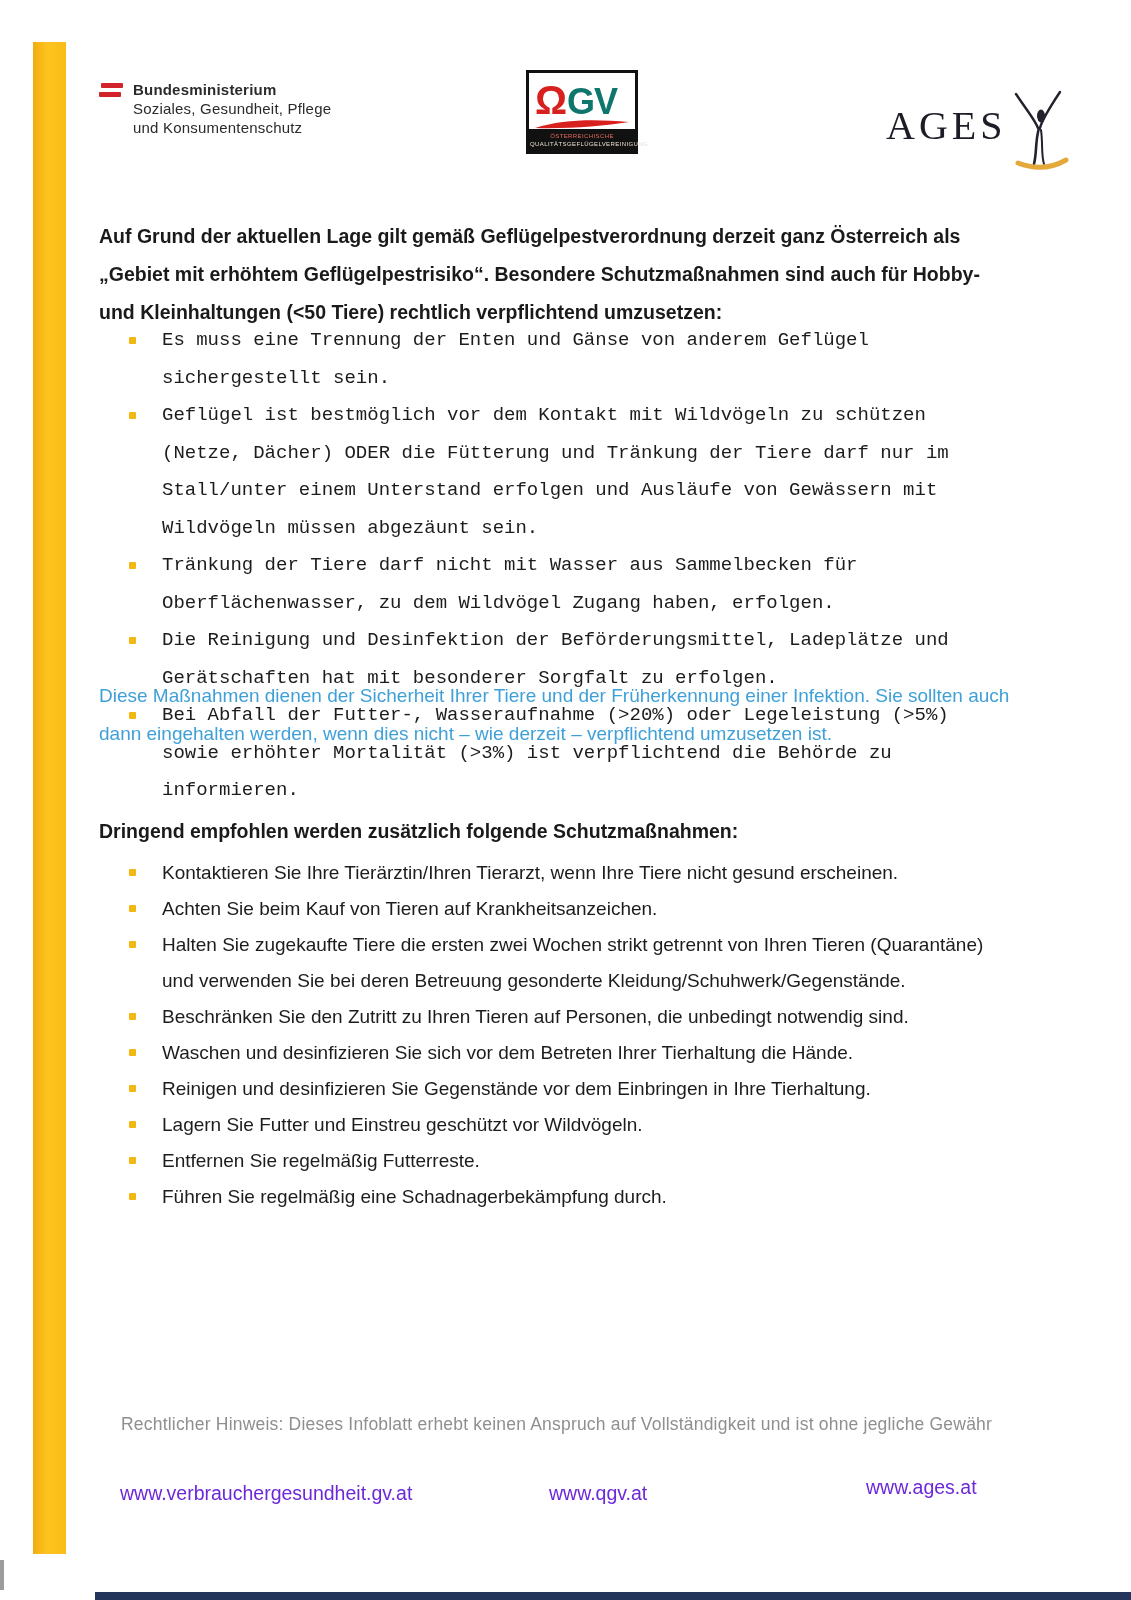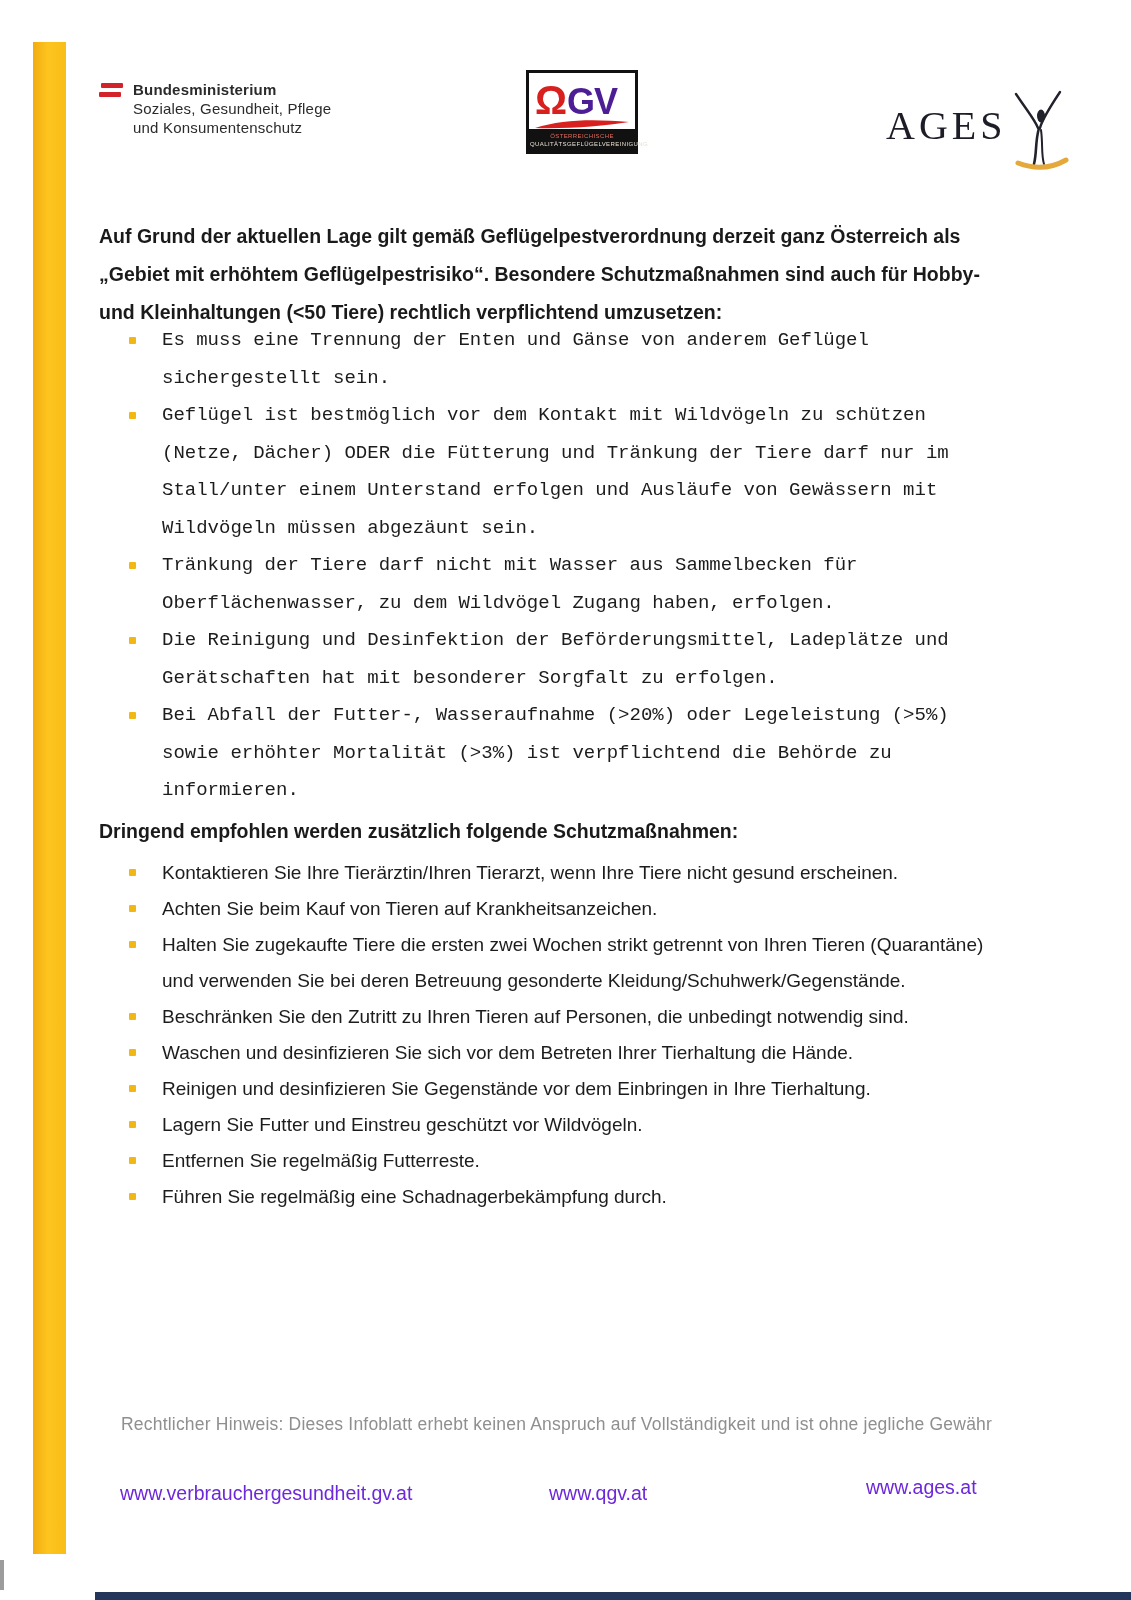--- a/index.html
+++ b/index.html
@@ -38,21 +38,21 @@
   .bm-flag .bar { display:block; height:5px; background:#d2232a; border-radius:1px; }
   .bm-flag .bar.top { width:22px; margin-left:2px; margin-bottom:4px; }
   .bm-flag .bar.bottom { width:22px; }
   .bm-text { font-size:15px; line-height:19px; color:#2b2b2b; letter-spacing:.2px; }
   .bm-text .l1 { font-weight:700; }
 
   .logo-qgv { position:absolute; left:427px; top:8px; }
   .qgv-box { width:112px; border:3px solid #111; background:#fff; box-sizing:border-box; }
   .qgv-mark { position:relative; height:52px; padding:4px 6px 0 6px; white-space:nowrap; }
   .qgv-omega { font-size:40px; font-weight:700; color:#d8201f; line-height:46px; }
-  .qgv-letters { font-size:36px; font-weight:800; color:#4c1d95; letter-spacing:-1px; line-height:46px; }
+  .qgv-letters { font-size:36px; font-weight:800; color:#0f766e; letter-spacing:-1px; line-height:46px; }
   .qgv-swoosh { position:absolute; left:4px; bottom:-2px; }
   .qgv-caption { background:#111; color:#e9ded2; text-align:center; padding:3px 1px 3px 1px; }
   .qgv-caption div { font-size:6px; line-height:8px; letter-spacing:.4px; white-space:nowrap; }
   .qgv-caption .c1 { color:#e56a5d; }
 
   .logo-ages { position:absolute; left:787px; top:10px; display:flex; align-items:flex-start;margin-top:24px; }
   .ages-text { font-family:"Liberation Serif", serif; font-size:40px; letter-spacing:4px; color:#1d1d27; line-height:60px; }
   .ages-figure { margin-left:2px; margin-top:-6px; }
 
   
@@ -161,20 +161,21 @@
     <li>
       <span class="bullet-sq"></span>
       <span>Die Reinigung und Desinfektion der Beförderungsmittel, Ladeplätze und Gerätschaften hat mit besonderer Sorgfalt zu erfolgen.</span>
     </li>
     <li>
       <span class="bullet-sq"></span>
       <span>Bei Abfall der Futter-, Wasseraufnahme (&gt;20%) oder Legeleistung (&gt;5%) sowie erhöhter Mortalität (&gt;3%) ist verpflichtend die Behörde zu informieren.</span>
     </li>
   </ul>
 
+  <p class="note">Diese Maßnahmen dienen der Sicherheit Ihrer Tiere und der Früherkennung einer Infektion. Sie sollten auch dann eingehalten werden, wenn dies nicht – wie derzeit – verpflichtend umzusetzen ist.</p>
 
   <p class="heading2">Dringend empfohlen werden zusätzlich folgende Schutzmaßnahmen:</p>
 
   <ul class="bullet-list list-recommended">
     <li>
       <span class="bullet-sq"></span>
       <span>Kontaktieren Sie Ihre Tierärztin/Ihren Tierarzt, wenn Ihre Tiere nicht gesund erscheinen.</span>
     </li>
     <li>
       <span class="bullet-sq"></span>

